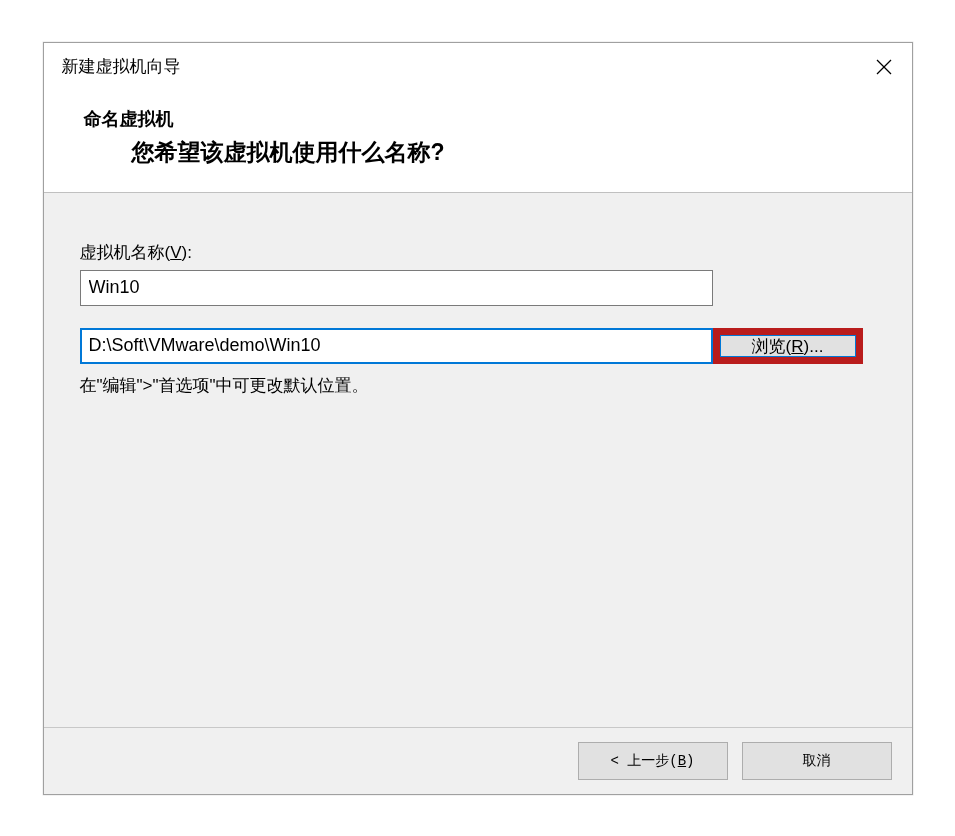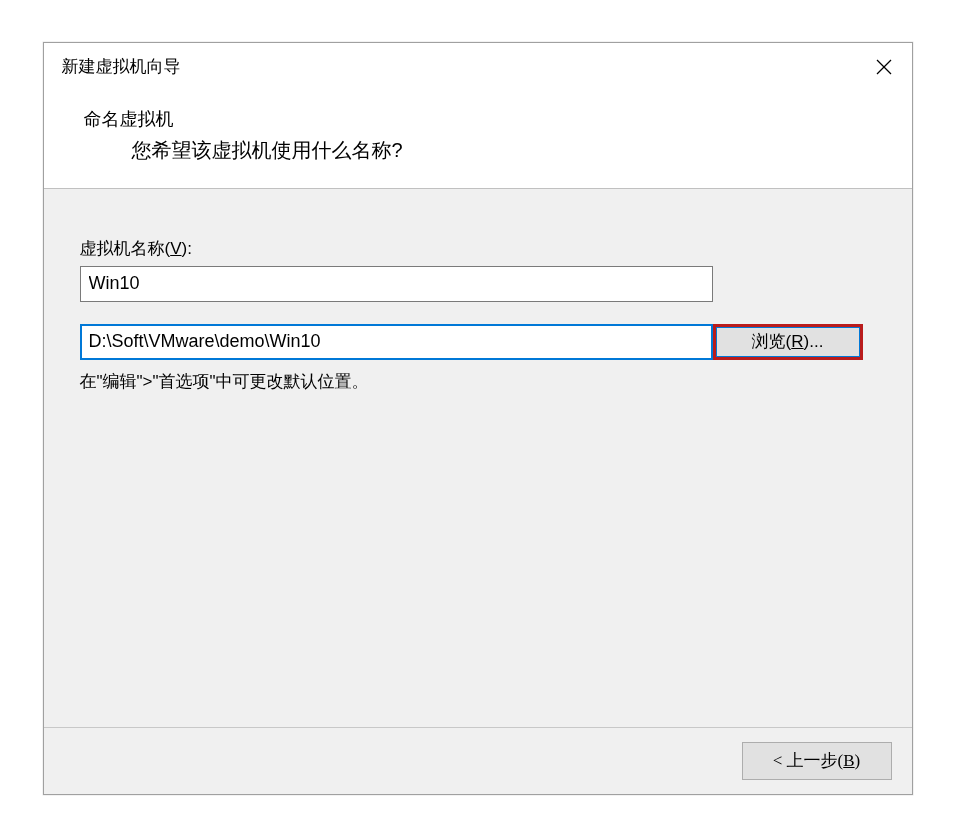--- a/index.html
+++ b/index.html
@@ -43,29 +43,30 @@
     }
     .close-btn svg {
       width: 16px;
       height: 16px;
     }
     .header-section {
       padding: 16px 40px 24px 40px;
       background: #fff;
     }
     .header-title {
-      font-weight: normal;
+      font-weight: bold;
       font-size: 18px;
       color: #000;
       margin-bottom: 6px;
     }
     .header-subtitle {
-      font-size: 20px;
+      font-size: 23px;
       color: #000;
       padding-left: 48px;
+      font-weight: bold;
     }
     .separator {
       border: none;
       border-top: 1px solid #c0c0c0;
     }
     .body-section {
       flex: 1;
       background: #f0f0f0;
       padding: 28px 36px;
     }
@@ -96,21 +97,21 @@
       margin-bottom: 22px;
       margin-top: 20px;
     }
     .location-row {
       display: flex;
     }
     .browse-btn {
       width: 150px;
       height: 36px;
       background: #e1e1e1;
-      border: 3px solid #b91c1c;
+      border: 7px solid #b91c1c;
       box-shadow: 0 0 0 1px #0078d7 inset;
       font-size: 17px;
       font-family: inherit;
       cursor: pointer;
       color: #000;
     }
     .hint-text {
       font-size: 17px;
       color: #000;
       margin-top: 10px;
@@ -121,22 +122,22 @@
       padding: 14px 20px;
       display: flex;
       justify-content: flex-end;
       gap: 14px;
     }
     .footer-btn {
       width: 150px;
       height: 38px;
       background: #e1e1e1;
       border: 1px solid #adadad;
-      font-size: 17px;
-      font-family: Liberation Serif, serif;
+      font-size: 14px;
+      font-family: Liberation Mono, monospace;
       cursor: pointer;
       color: #000;
     }
   </style>
 </head>
 <body>
 
 <div class="dialog">
 
   <div class="titlebar">
@@ -174,15 +175,16 @@
       </div>
       <div class="hint-text">在"编辑"&gt;"首选项"中可更改默认位置。</div>
     </div>
 
   </div>
 
   <div class="footer">
     <button class="footer-btn">
       <span>&lt; 上一步(</span><span class="underline">B</span><span>)</span>
     </button>
+    <button class="footer-btn">取消</button>
   </div>
 
 </div>
 
 </body></html>

